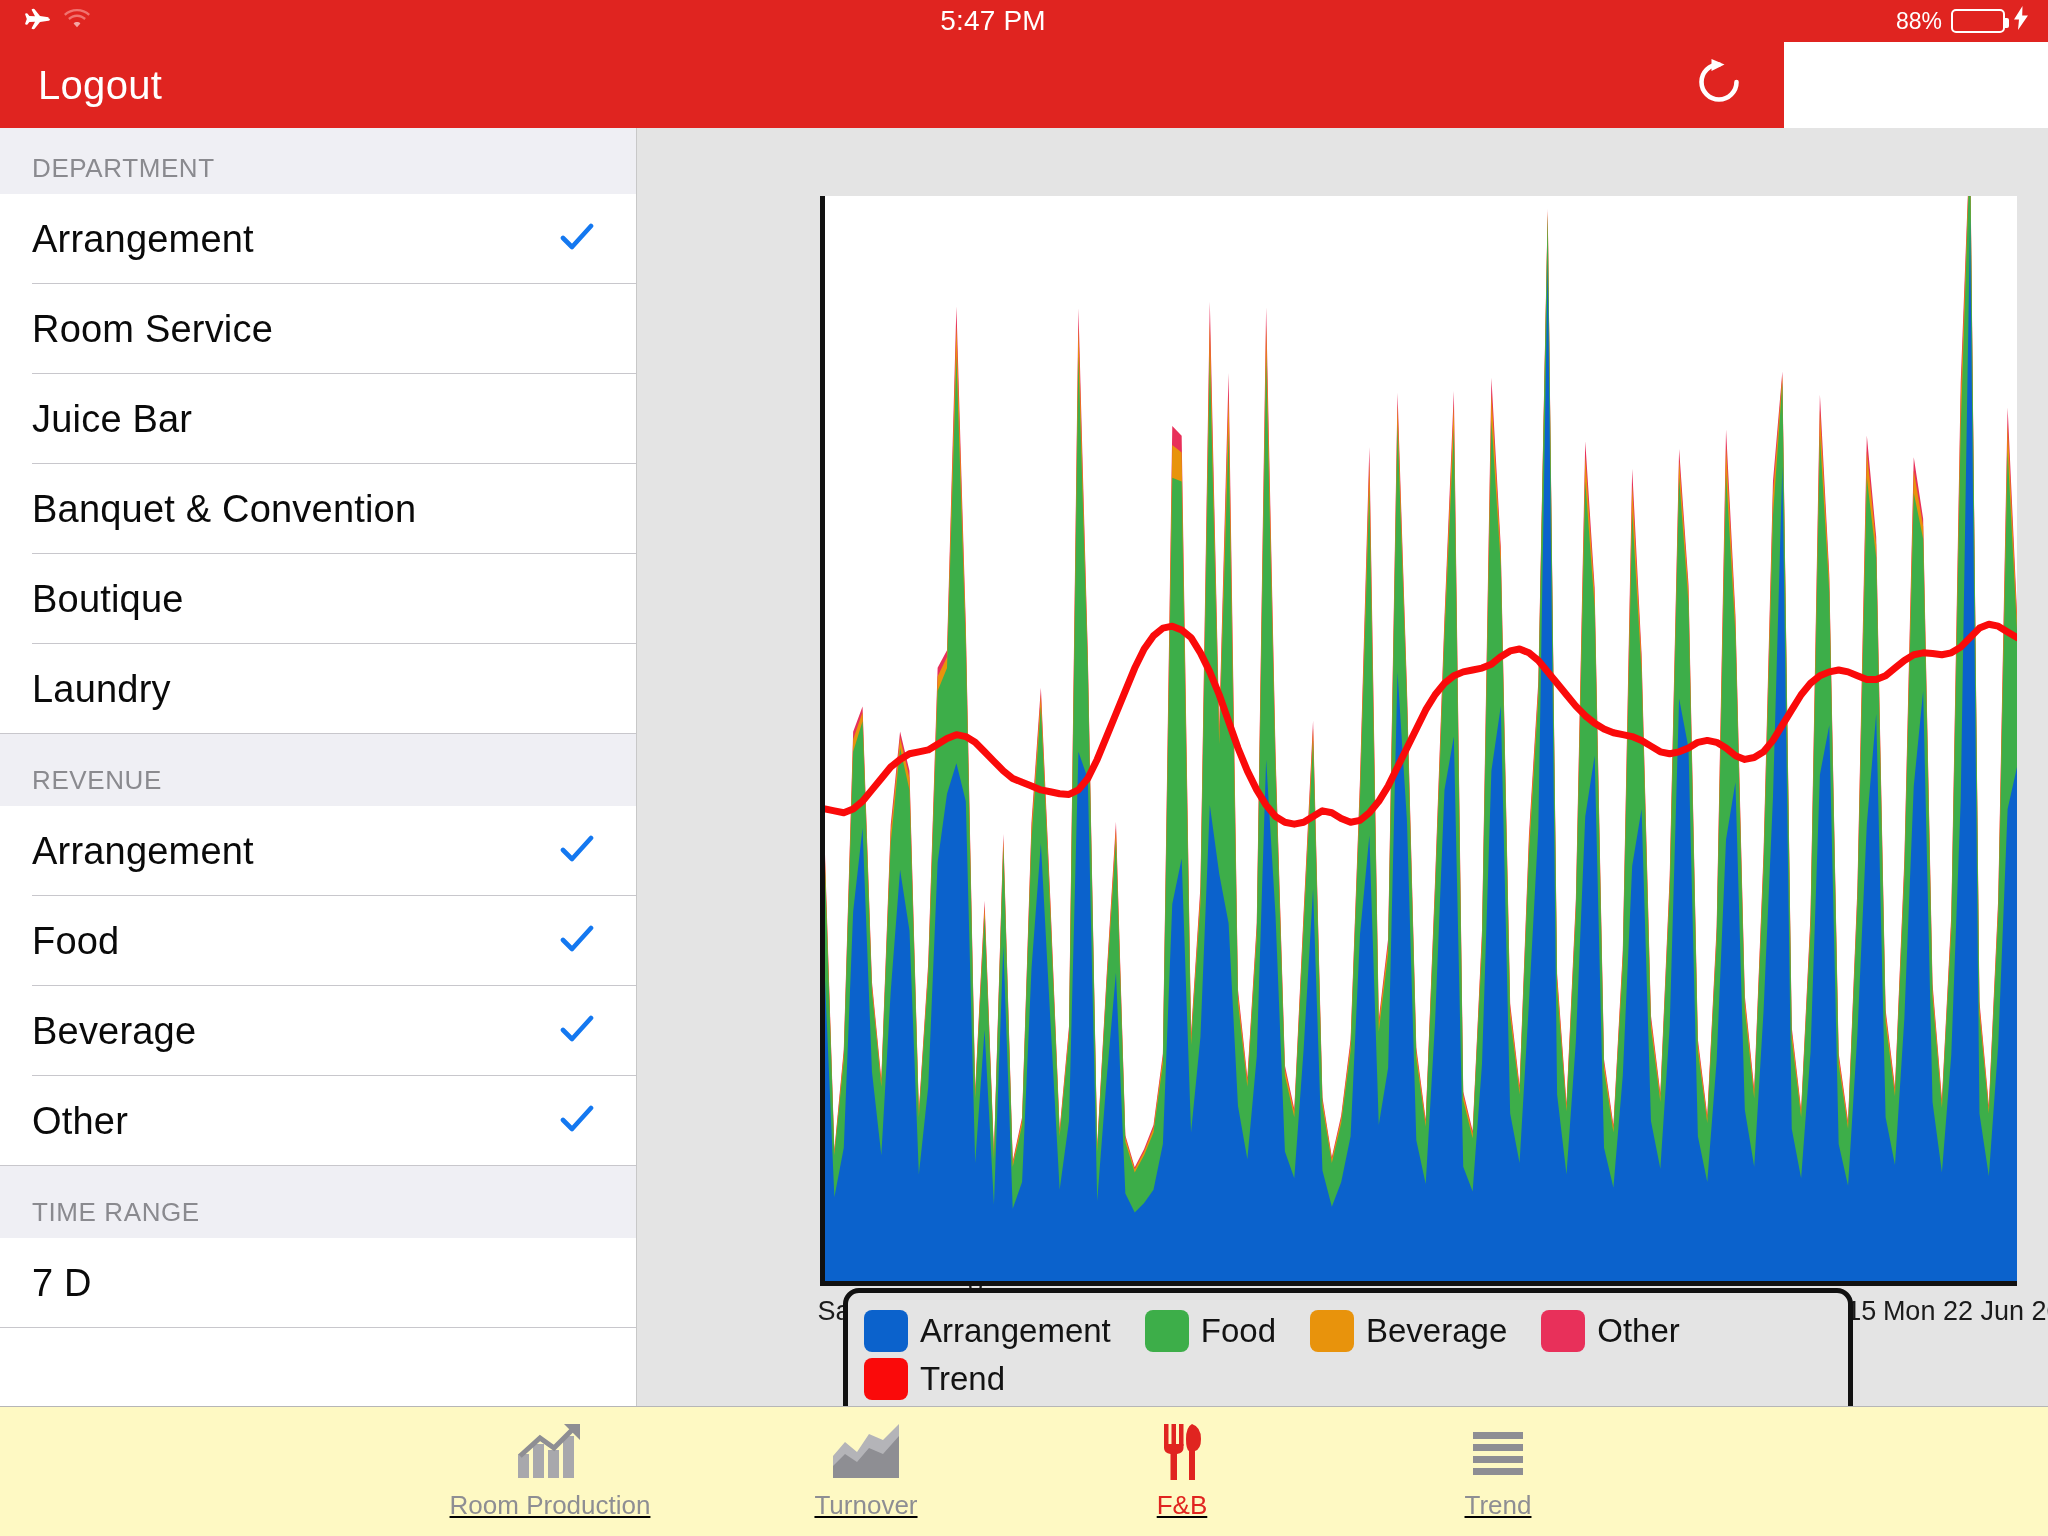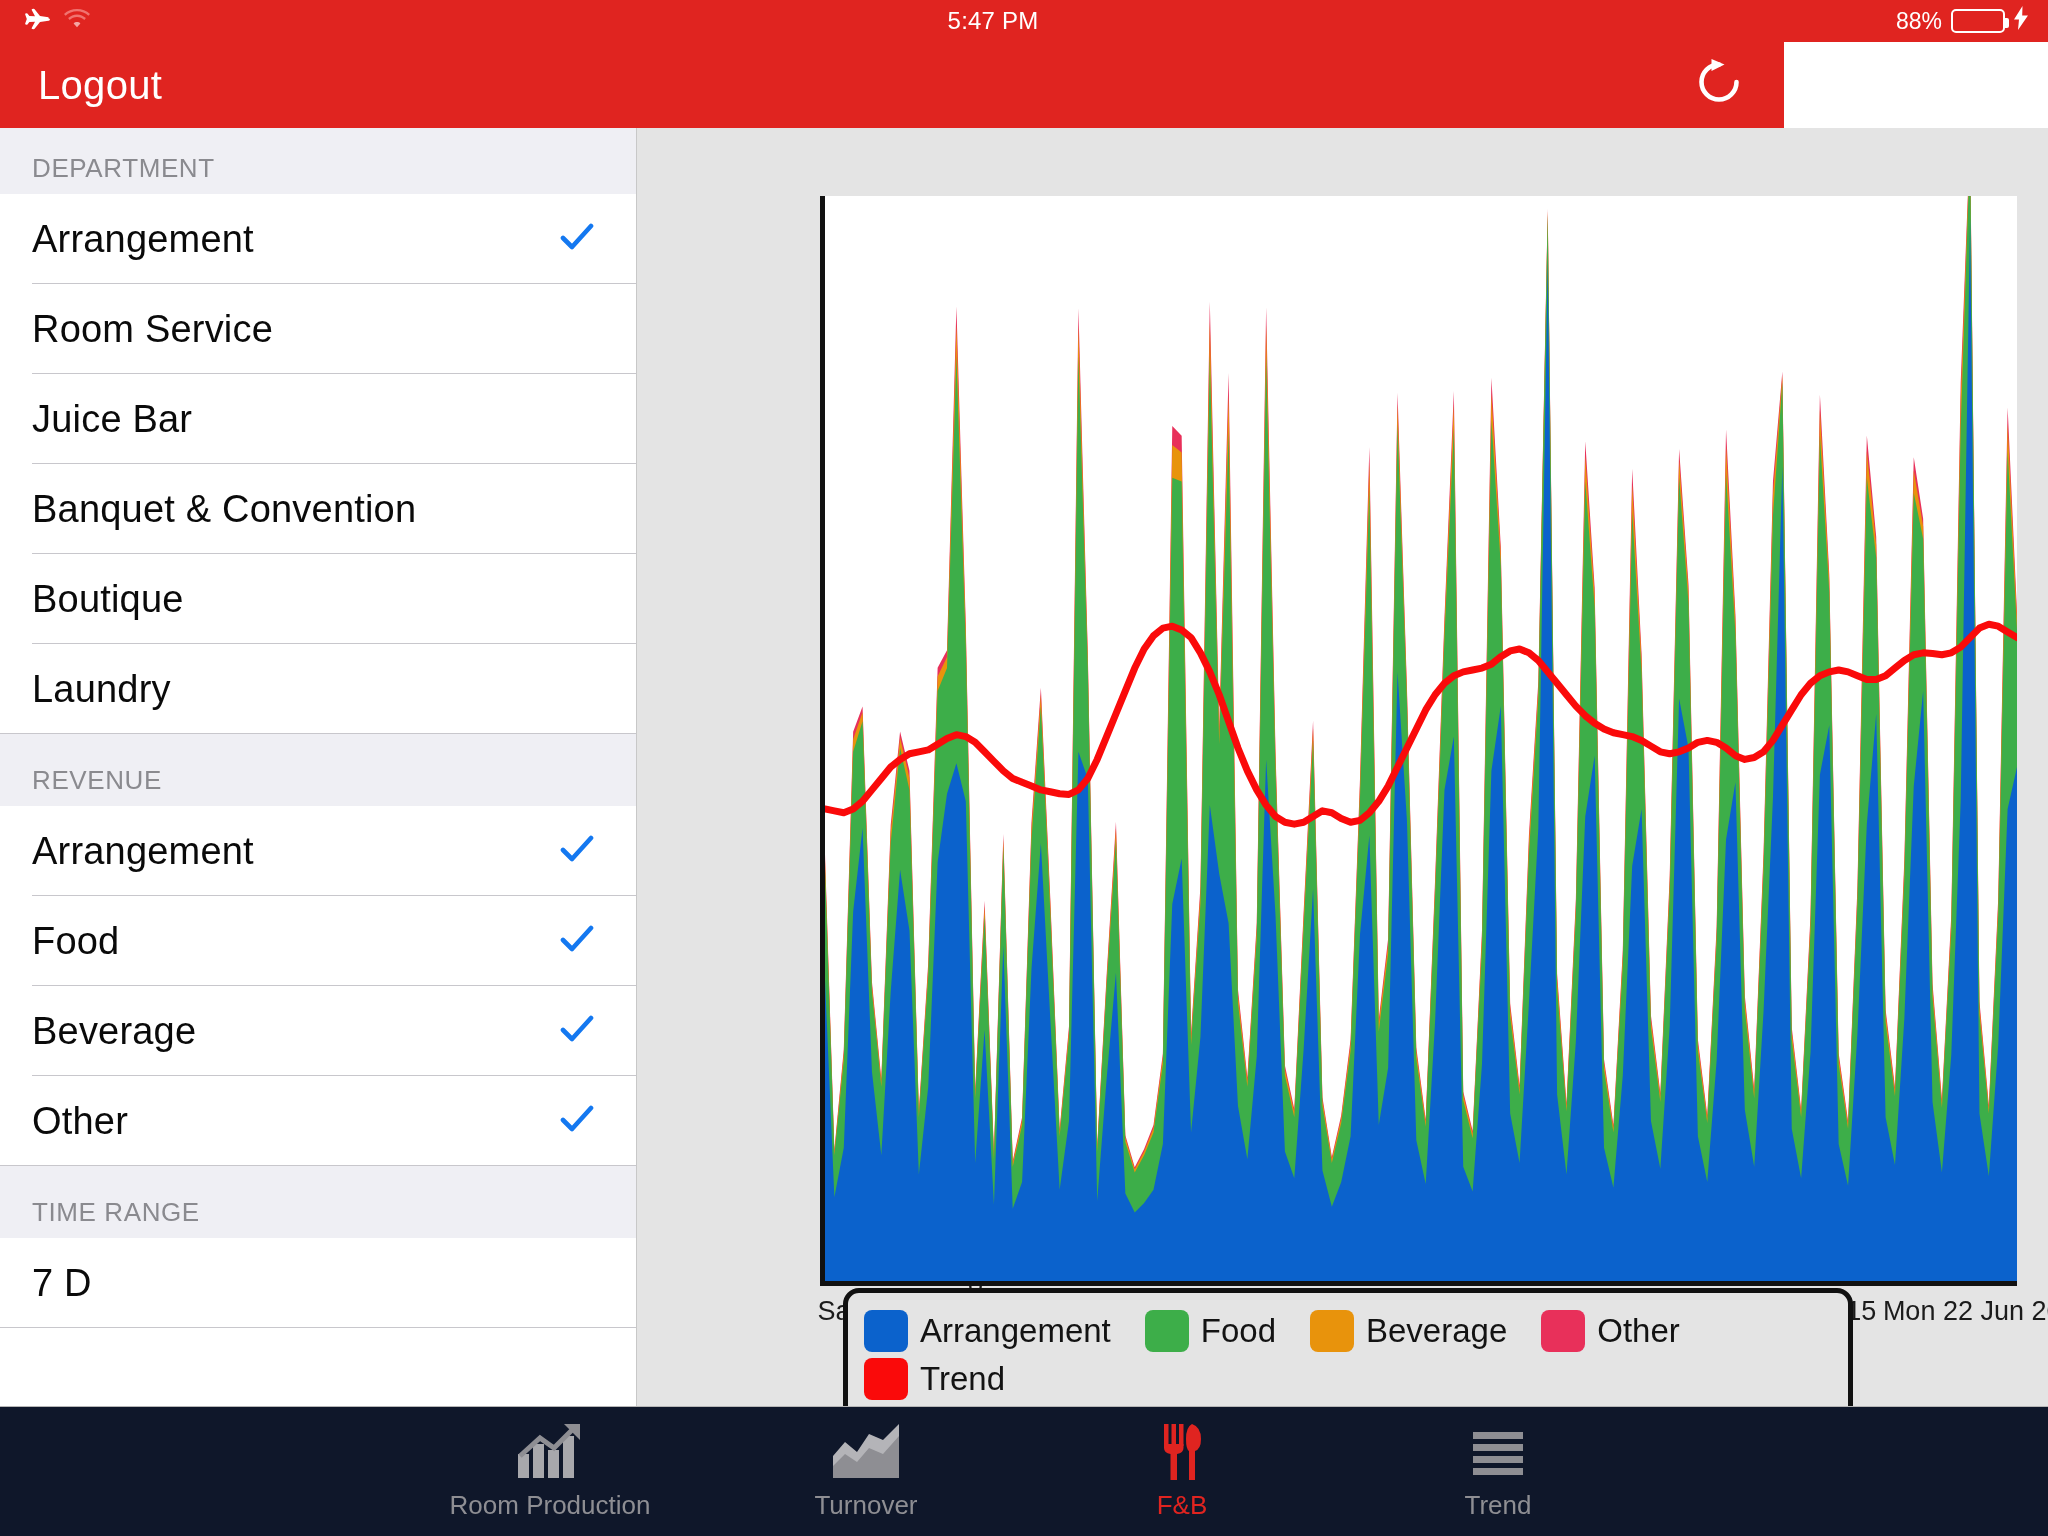--- a/index.html
+++ b/index.html
@@ -12,21 +12,21 @@
   }
   #app { position: relative; width: 2048px; height: 1536px; }
 
   
   .statusbar {
     position: absolute; top: 0; left: 0; width: 2048px; height: 42px;
     background: #E02420; color: #ffffff;
     display: flex; align-items: center;
   }
   .sb-left { display: flex; align-items: center; gap: 14px; padding-left: 24px; flex: 0 0 auto; }
-  .sb-center { flex: 1 1 auto; text-align: center; font-size: 24px; letter-spacing: .2px; }
+  .sb-center { flex: 1 1 auto; text-align: center; font-size: 28px; letter-spacing: .2px; }
   .sb-right { display: flex; align-items: center; gap: 9px; padding-right: 20px; flex: 0 0 auto; font-size: 23px; }
   .icon-plane { width: 26px; height: 22px; }
   .icon-wifi { width: 26px; height: 20px; }
   .battery {
     position: relative; width: 54px; height: 24px;
     border: 2px solid #ffffff; border-radius: 5px; padding: 2px;
   }
   .battery::after {
     content: ""; position: absolute; right: -6px; top: 7px;
     width: 4px; height: 10px; background: #ffffff; border-radius: 0 2px 2px 0;
@@ -111,22 +111,22 @@
     background: #E4E4E4; border: 5px solid #111111; border-radius: 16px;
     display: flex; flex-wrap: wrap; align-items: center;
   }
   .legend-item { display: flex; align-items: center; margin-right: 34px; height: 48px; }
   .legend-swatch { width: 44px; height: 42px; border-radius: 8px; margin-right: 12px; flex: 0 0 auto; }
   .legend-text { font-size: 33px; color: #131313; font-weight: 400; }
 
   
   .tabbar {
     position: absolute; top: 1406px; left: 0; width: 2048px; height: 130px;
-    background: #0f172a; border-top: 1px solid #B6B6B6;
-    display: flex; align-items: center; justify-content: center;
+    background: #fef9c3; border-top: 1px solid #B6B6B6;
+    display: flex; align-items: center; justify-content: center; text-decoration: underline;
   }
   .tab {
     width: 220px; display: flex; flex-direction: column;
     align-items: center; justify-content: center; gap: 10px;
     margin: 0 48px;
   }
   .tab-icon { height: 58px; display: flex; align-items: flex-end; justify-content: center; }
   .tab-label { font-size: 26px; color: #8E8E93; }
   .tab.active .tab-label { color: #E02420; }
 </style>

